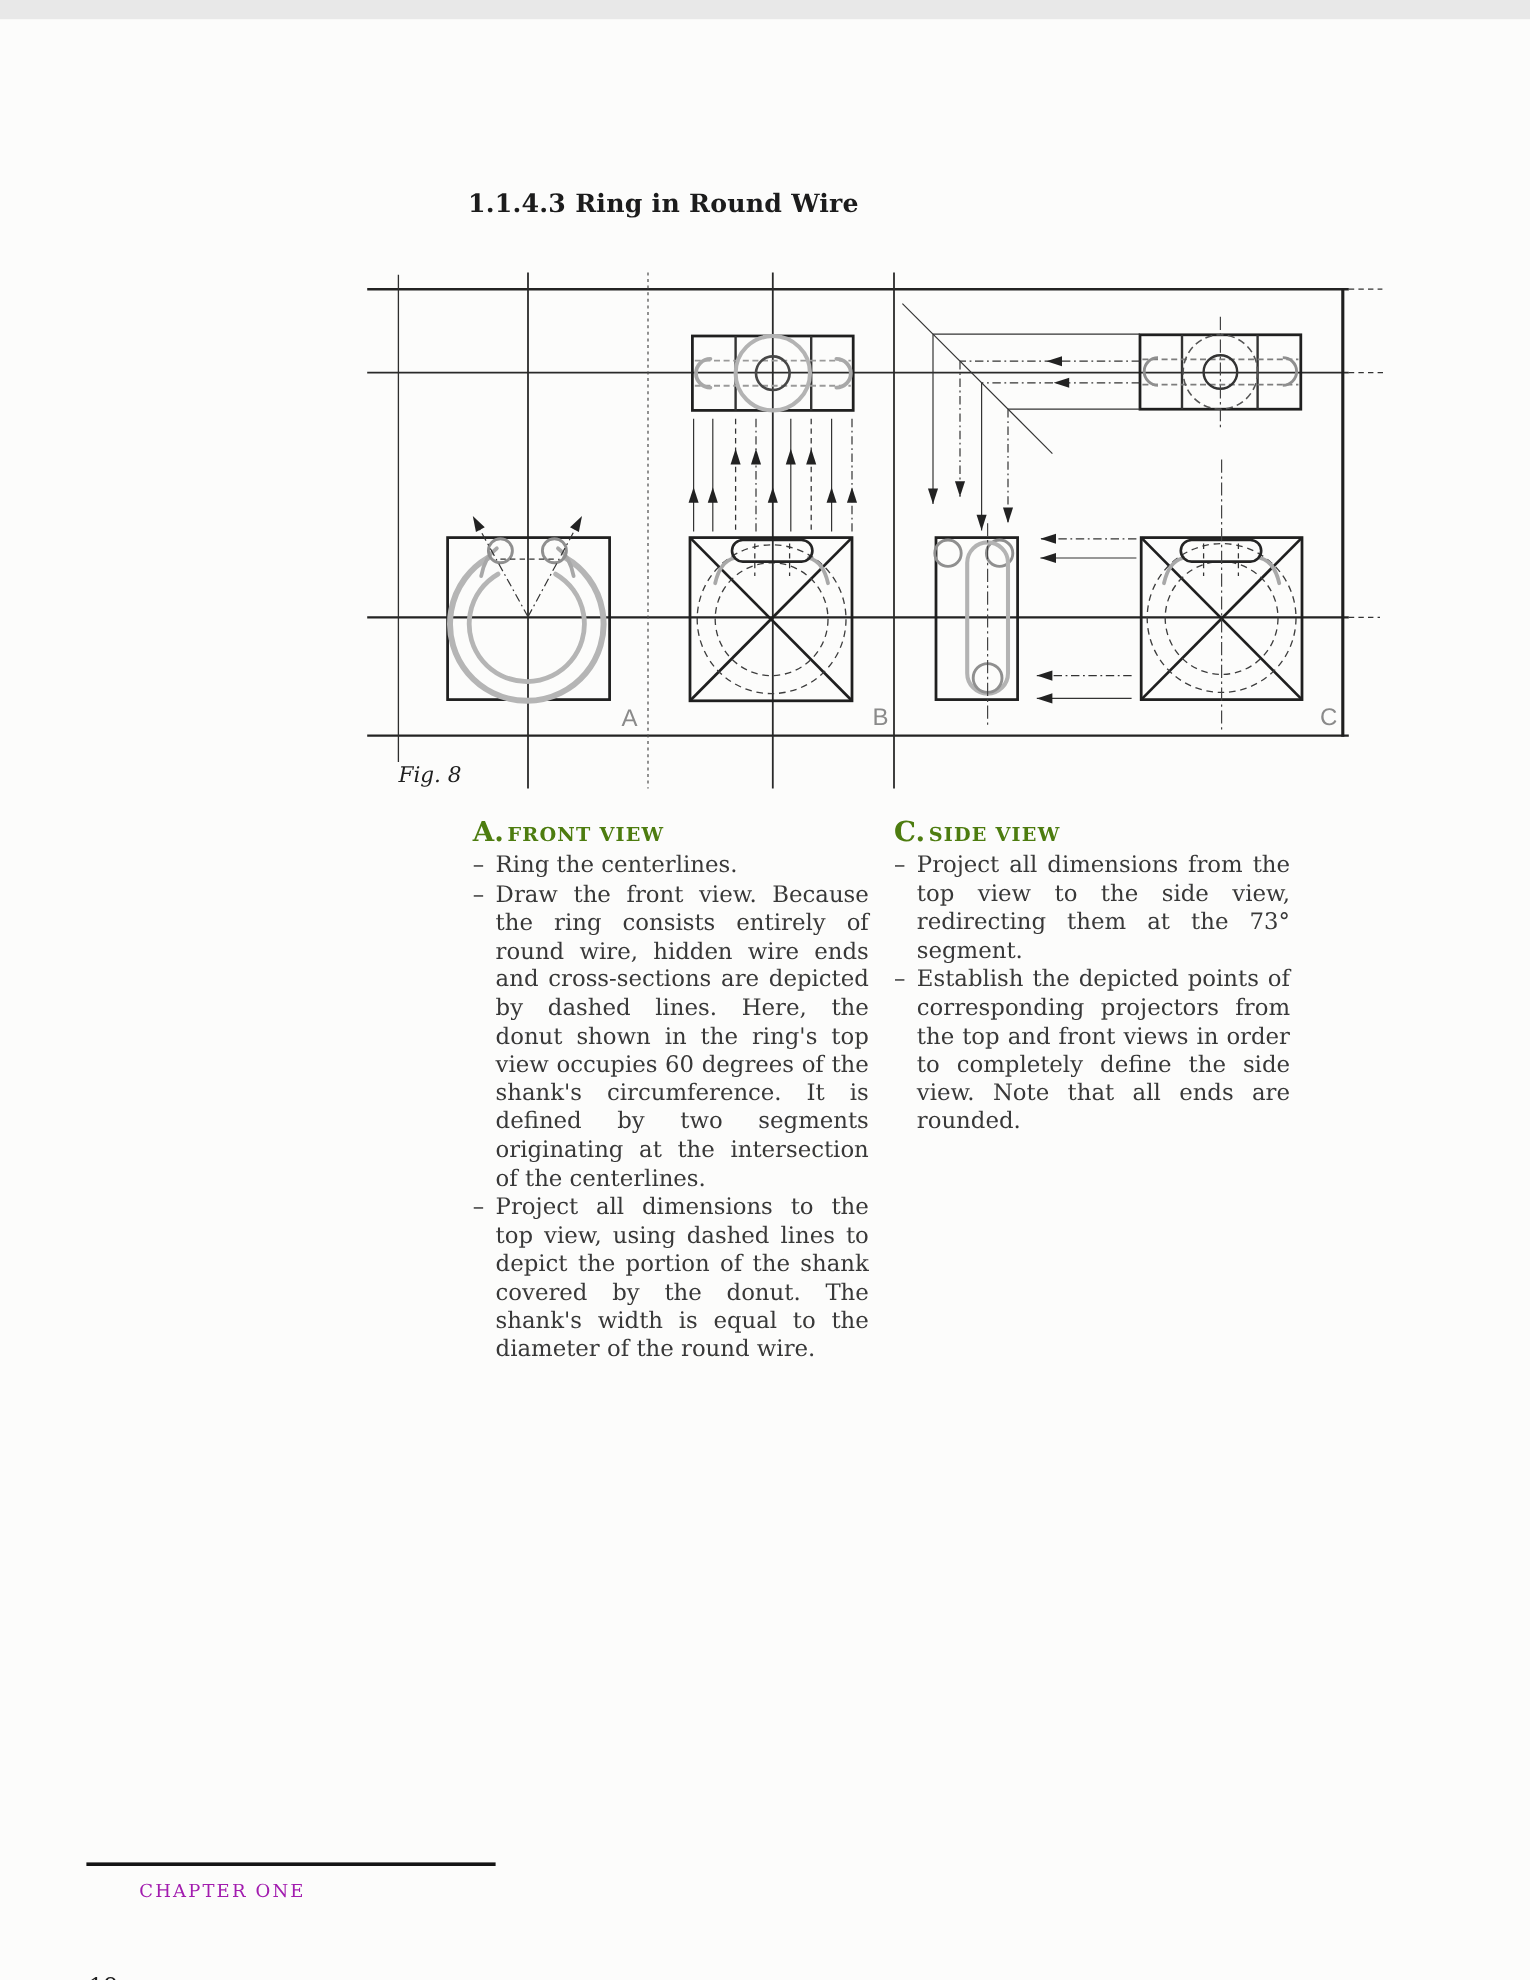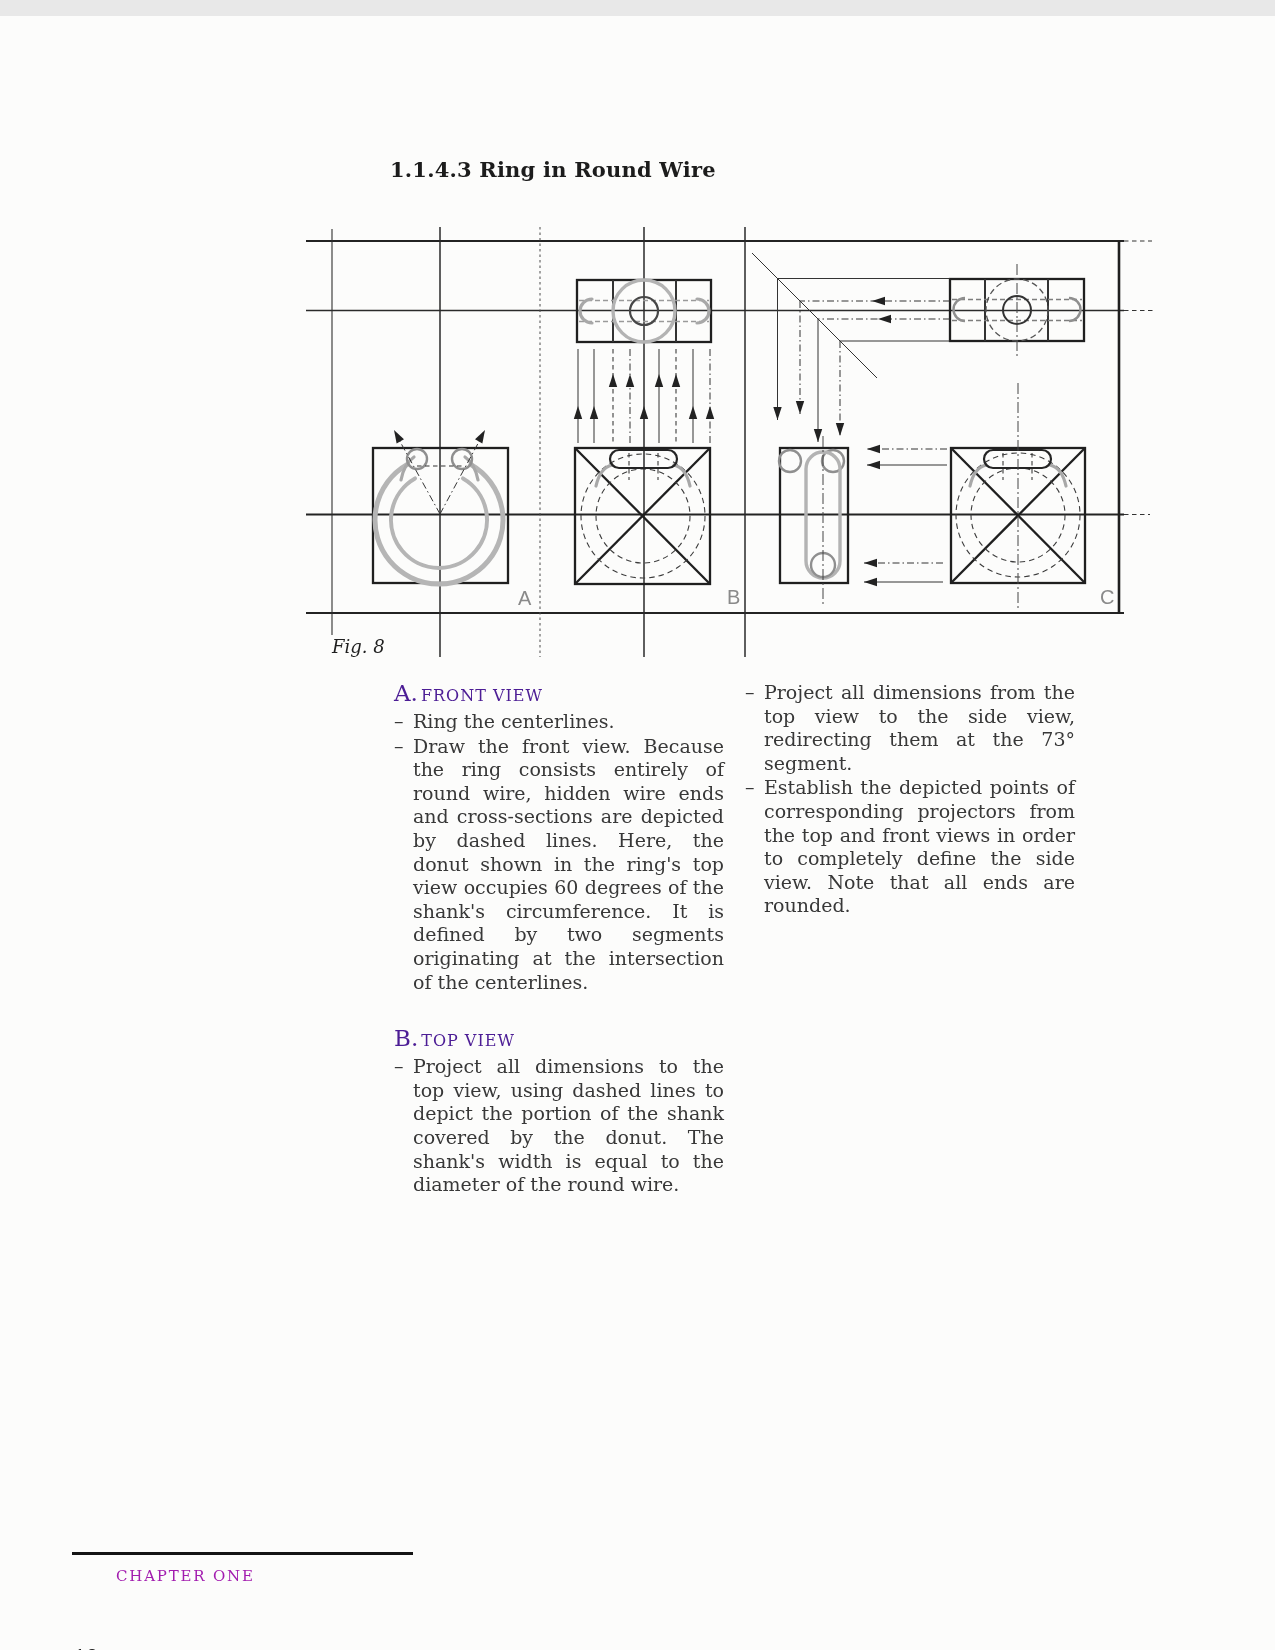--- a/index.html
+++ b/index.html
@@ -13,21 +13,21 @@
     font-size:21px; font-weight:bold; color:#1c1c1c; letter-spacing:0.2px;
   }
   .fig-svg { position:absolute; left:0; top:0; }
   .fig-caption {
     position:absolute; left:332px; top:620px;
     font-size:18px; font-weight:normal; font-style:italic; color:#1f1f1f;
   }
   .col { position:absolute; width:330px; }
   .col-left  { left:394px; top:664px; }
   .col-right { left:745px; top:664px; }
-  .sec-head { line-height:27px; margin:0; color:#4c1d95; }
+  .sec-head { line-height:27px; margin:0; color:#4d7c0f;font-weight:bold; }
   .sec-head .letter { font-size:23px; }
   .sec-head .title  { font-size:16px; letter-spacing:1px; margin-left:3px; }
   .sec-b { margin-top:31px; }
   .bullet { display:flex; font-size:19px; line-height:23.6px; margin-top:1px; }
   .bullet .dash { flex:0 0 19px; }
   .bullet .text { flex:1; text-align:justify; }
   .footer-rule { position:absolute; left:72px; top:1536px; width:341px; height:3px; background:#141414; }
   .footer-num {
     position:absolute; left:74px; top:1629px;
     font-size:19px; color:#1e1e1e;
@@ -226,30 +226,30 @@
     </div>
     <div class="bullet">
       <span class="dash">–</span>
       <span class="text">Ring the centerlines.</span>
     </div>
     <div class="bullet">
       <span class="dash">–</span>
       <span class="text">Draw the front view. Because the ring consists entirely of round wire, hidden wire ends and cross-sections are depicted by dashed lines. Here, the donut shown in the ring's top view occupies 60 degrees of the shank's circumference. It is defined by two segments originating at the intersection of the centerlines.</span>
     </div>
 
-    <div class="sec-head sec-b">
-      <span class="letter">B.</span><span class="title">TOP VIEW</span>
-    </div>
     <div class="bullet">
       <span class="dash">–</span>
       <span class="text">Project all dimensions to the top view, using dashed lines to depict the portion of the shank covered by the donut. The shank's width is equal to the diameter of the round wire.</span>
     </div>
   </div>
 
   <div class="col col-right">
+    <div class="sec-head">
+      <span class="letter">C.</span><span class="title">SIDE VIEW</span>
+    </div>
     <div class="bullet">
       <span class="dash">–</span>
       <span class="text">Project all dimensions from the top view to the side view, redirecting them at the 73° segment.</span>
     </div>
     <div class="bullet">
       <span class="dash">–</span>
       <span class="text">Establish the depicted points of corresponding projectors from the top and front views in order to completely define the side view. Note that all ends are rounded.</span>
     </div>
   </div>
 

